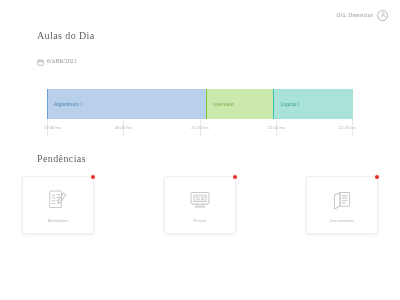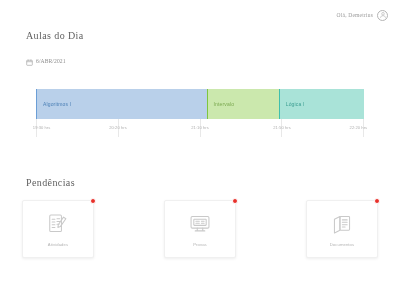--- a/index.html
+++ b/index.html
@@ -33,21 +33,21 @@
     height: 11px;
     border-radius: 50%;
     border: 0.8px solid #b5b5b5;
     display: flex;
     align-items: center;
     justify-content: center;
   }
   .avatar svg { display: block; }
 
   
-  .page { padding: 0 26px; }
+  .page { padding: 0 37px; }
 
   .section-title {
     font-family: "Liberation Serif", serif;
     font-size: 10px;
     color: #5f5f5f;
     letter-spacing: .4px;
     font-weight: normal;
   }
 
   .date-row {
@@ -121,21 +121,21 @@
   }
   .tick-label {
     font-family: "Liberation Sans", sans-serif;
     font-size: 4.1px;
     color: #b0b0b0;
     white-space: nowrap;
     letter-spacing: .05px;
   }
 
   
-  .pend-title { margin-top: 38px; }
+  .pend-title { margin-top: 14px; }
 
   .cards {
     margin-top: 12px;
     display: flex;
     justify-content: space-between;
     padding: 0 22px;
   }
 
   .card {
     position: relative;

